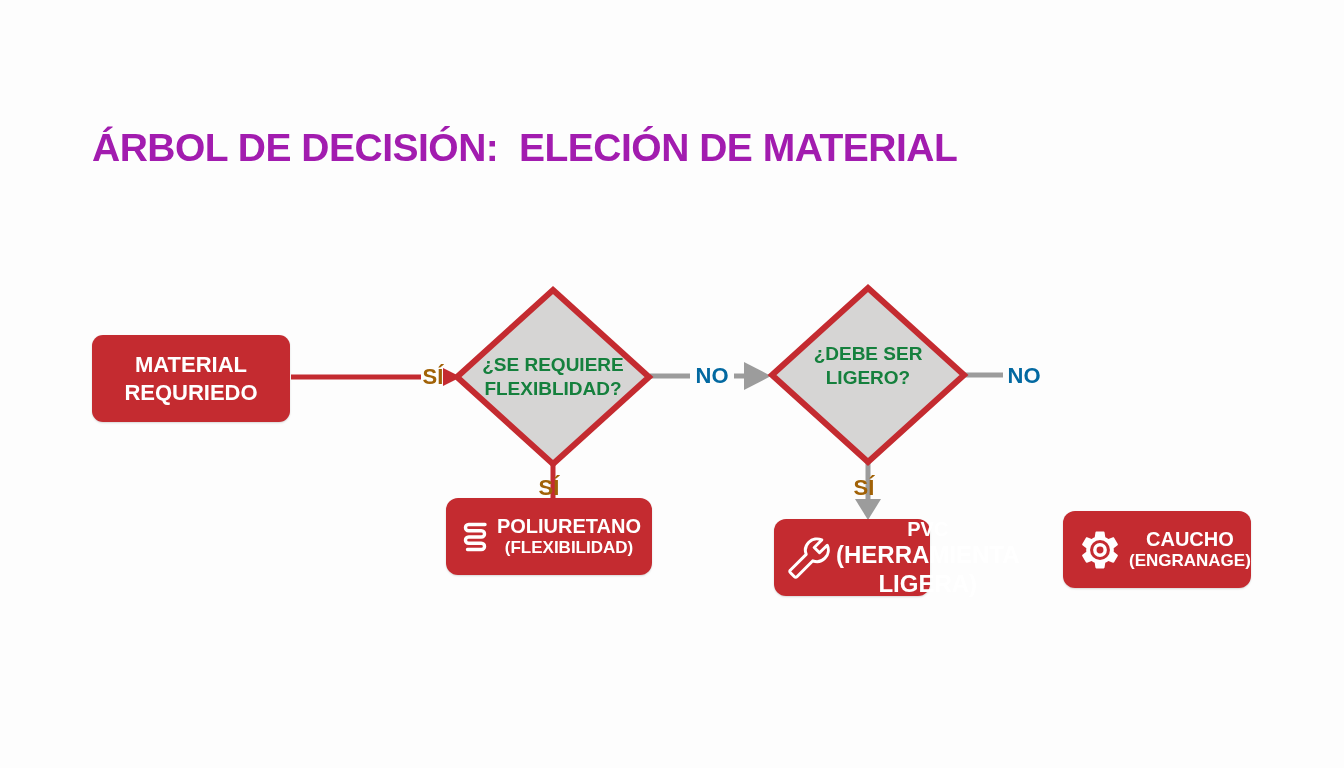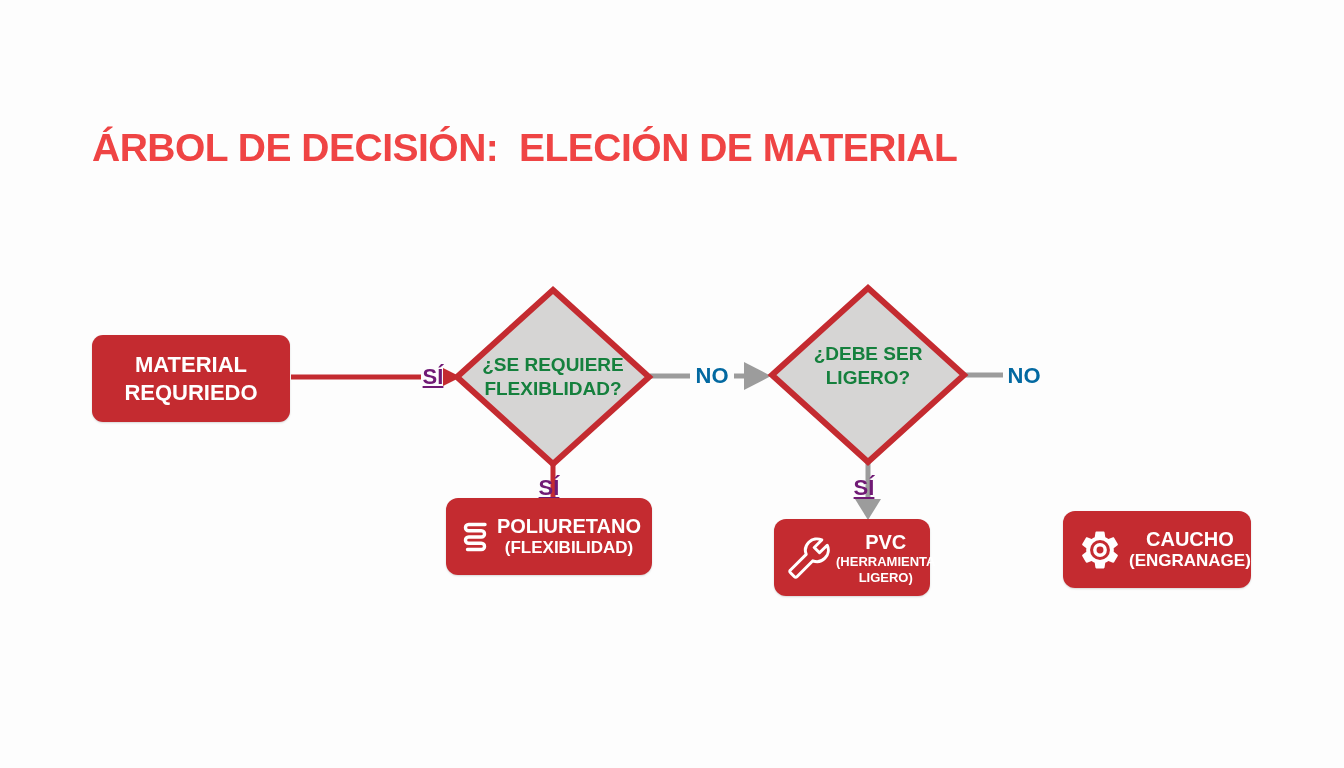--- a/index.html
+++ b/index.html
@@ -15,21 +15,21 @@
     overflow: hidden;
   }
   .title {
     position: absolute;
     left: 92px;
     top: 126px;
     margin: 0;
     font-size: 39px;
     font-weight: bold;
     letter-spacing: -0.5px;
-    color: #ef4444;
+    color: #a21caf;
     white-space: pre;
   }
   .connectors {
     position: absolute;
     left: 0; top: 0;
     width: 1344px;
     height: 768px;
   }
   .node-start {
     position: absolute;
@@ -60,21 +60,21 @@
     line-height: 1.25;
     color: #15803d;
   }
   .edge-label {
     position: absolute;
     transform: translate(-50%, -50%);
     font-weight: bold;
     font-size: 22px;
     white-space: nowrap;
   }
-  .edge-label.yes { color: #701a75; text-decoration: underline; }
+  .edge-label.yes { color: #a16207; }
   .edge-label.no  { color: #0369a1; }
   .result {
     position: absolute;
     background: #c42b30;
     border-radius: 12px;
     color: #ffffff;
     display: flex;
     align-items: center;
     box-shadow: 0 1px 2px rgba(0,0,0,0.15);
   }
@@ -92,21 +92,21 @@
     align-items: center;
     justify-content: center;
     text-align: center;
     padding: 0 10px 0 6px;
   }
   .result-name { font-size: 20px; font-weight: bold; line-height: 1.2; }
   .result-sub  { font-size: 17px; font-weight: bold; line-height: 1.2; }
   #result-poliuretano { left: 446px; top: 498px; width: 206px; height: 77px; }
   #result-pvc         { left: 774px; top: 519px; width: 156px; height: 77px; }
   #result-caucho      { left: 1063px; top: 511px; width: 188px; height: 77px; }
-  #result-pvc .result-sub { font-size: 13px; }
+  #result-pvc .result-sub { font-size: 24px; }
 </style>
 </head>
 <body>
 
 <div class="canvas">
 
   <h1 class="title">ÁRBOL DE DECISIÓN:  ELECIÓN DE MATERIAL</h1>
 
   <svg class="connectors" viewBox="0 0 1344 768" xmlns="http://www.w3.org/2000/svg">
 
@@ -165,21 +165,21 @@
     <span class="icon-wrap">
       <svg width="42" height="42" viewBox="0 0 24 24" xmlns="http://www.w3.org/2000/svg">
         <g transform="scale(-1,1) translate(-24,0)">
           <path d="M22.7 19l-9.1-9.1c.9-2.3.4-5-1.5-6.9-2-2-5-2.4-7.4-1.3L9 6 6 9 1.6 4.7C.4 7.1.9 10.1 2.9 12.1c1.9 1.9 4.6 2.4 6.9 1.5l9.1 9.1c.4.4 1 .4 1.4 0l2.3-2.3c.5-.4.5-1.1.1-1.4z" fill="none" stroke="#ffffff" stroke-width="1.7" stroke-linejoin="round"></path>
         </g>
       </svg>
     </span>
     <div class="text-wrap">
       <div class="result-name">PVC</div>
       <div class="result-sub">(HERRAMIENTA</div>
-      <div class="result-sub">LIGERO)</div>
+      <div class="result-sub">LIGERA)</div>
     </div>
   </div>
 
   <div class="result" id="result-caucho">
     <span class="icon-wrap">
       <svg width="46" height="46" viewBox="0 0 24 24" xmlns="http://www.w3.org/2000/svg">
         <path d="M19.14,12.94c0.04-0.3,0.06-0.61,0.06-0.94c0-0.32-0.02-0.64-0.07-0.94l2.03-1.58c0.18-0.14,0.23-0.41,0.12-0.61l-1.92-3.32c-0.12-0.22-0.37-0.29-0.59-0.22l-2.39,0.96c-0.5-0.38-1.03-0.7-1.62-0.94L14.4,2.81c-0.04-0.24-0.24-0.41-0.48-0.41h-3.84c-0.24,0-0.43,0.17-0.47,0.41L9.25,5.35C8.66,5.59,8.12,5.92,7.63,6.29L5.24,5.33c-0.22-0.08-0.47,0-0.59,0.22L2.74,8.87C2.62,9.08,2.66,9.34,2.86,9.48l2.03,1.58C4.84,11.36,4.8,11.69,4.8,12s0.02,0.64,0.07,0.94l-2.03,1.58c-0.18,0.14-0.23,0.41-0.12,0.61l1.92,3.32c0.12,0.22,0.37,0.29,0.59,0.22l2.39-0.96c0.5,0.38,1.03,0.7,1.62,0.94l0.36,2.54c0.05,0.24,0.24,0.41,0.48,0.41h3.84c0.24,0,0.44-0.17,0.47-0.41l0.36-2.54c0.59-0.24,1.13-0.56,1.62-0.94l2.39,0.96c0.22,0.08,0.47,0,0.59-0.22l1.92-3.32c0.12-0.22,0.07-0.47-0.12-0.61L19.14,12.94z" fill="#ffffff"></path>
         <circle cx="12" cy="12" r="5.2" fill="#c42b30"></circle>
         <circle cx="12" cy="12" r="3.6" fill="#ffffff"></circle>
         <circle cx="12" cy="12" r="1.8" fill="#c42b30"></circle>

